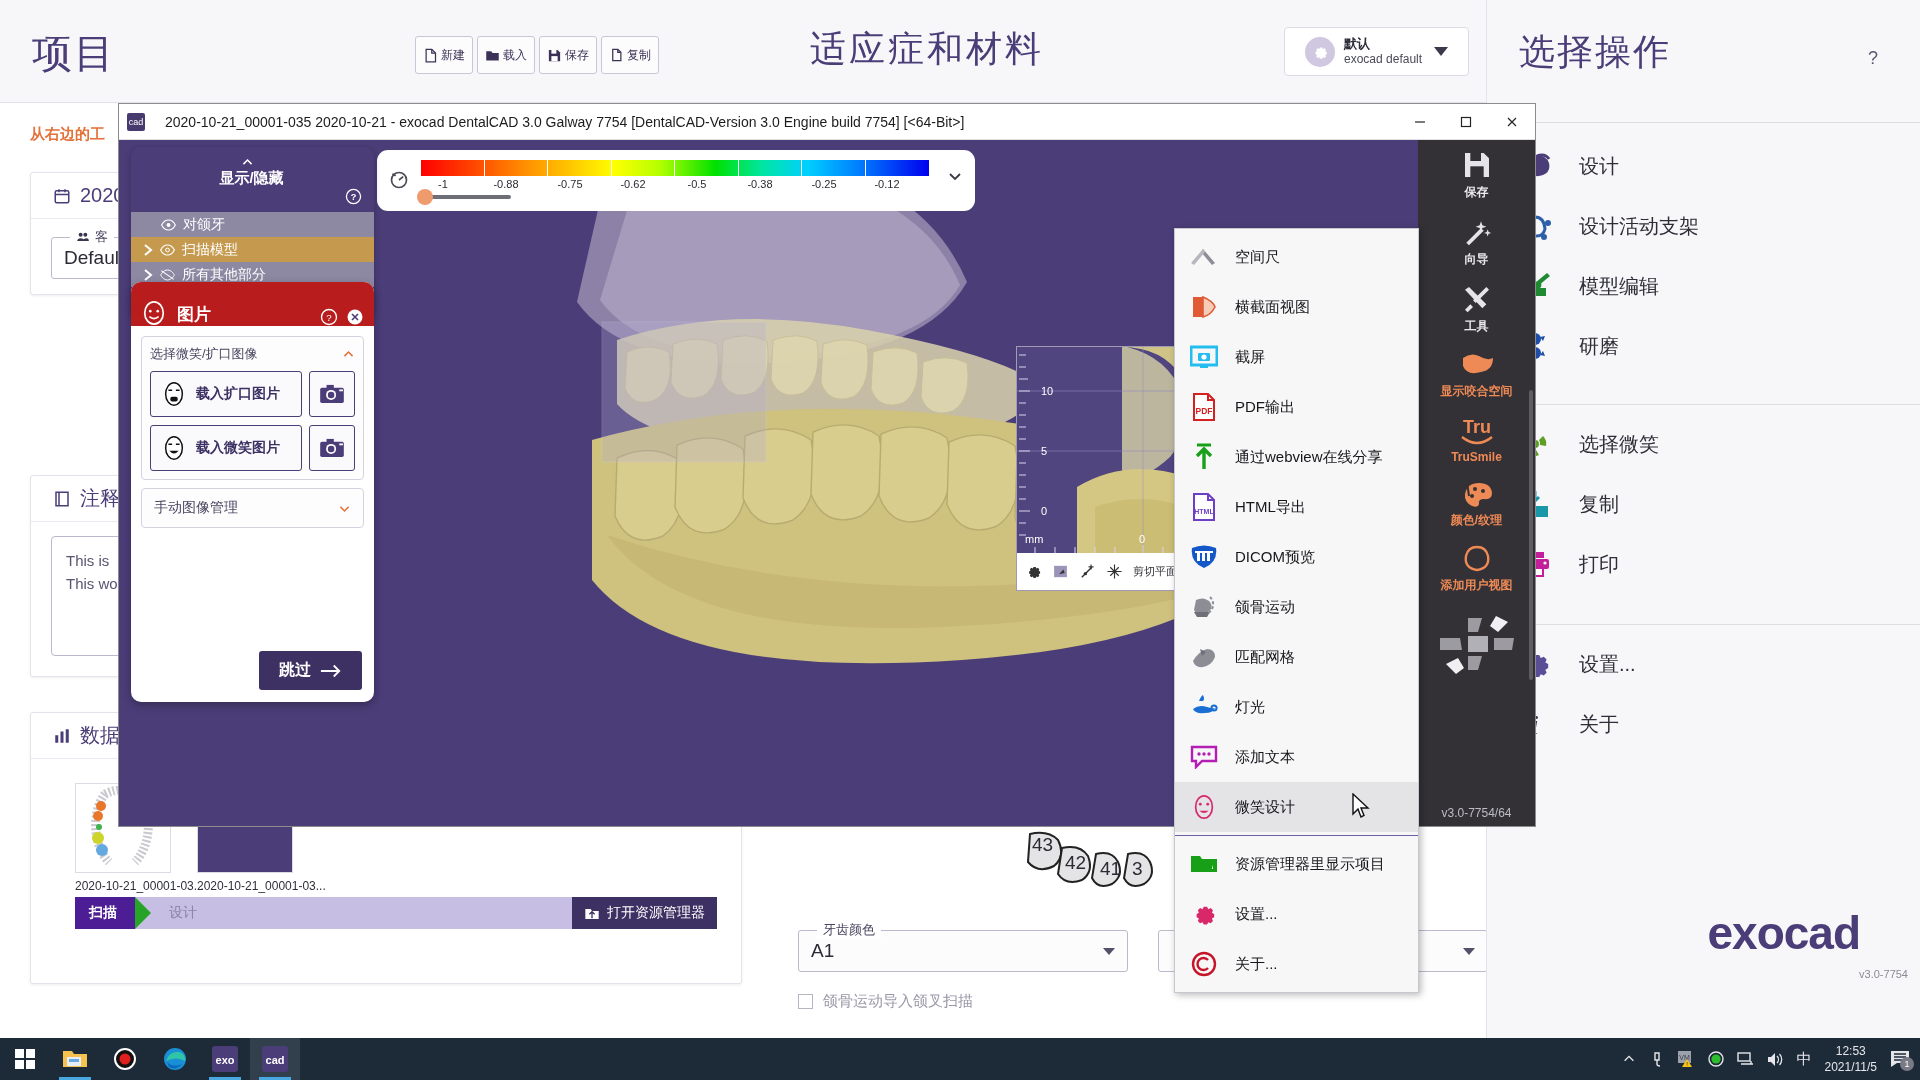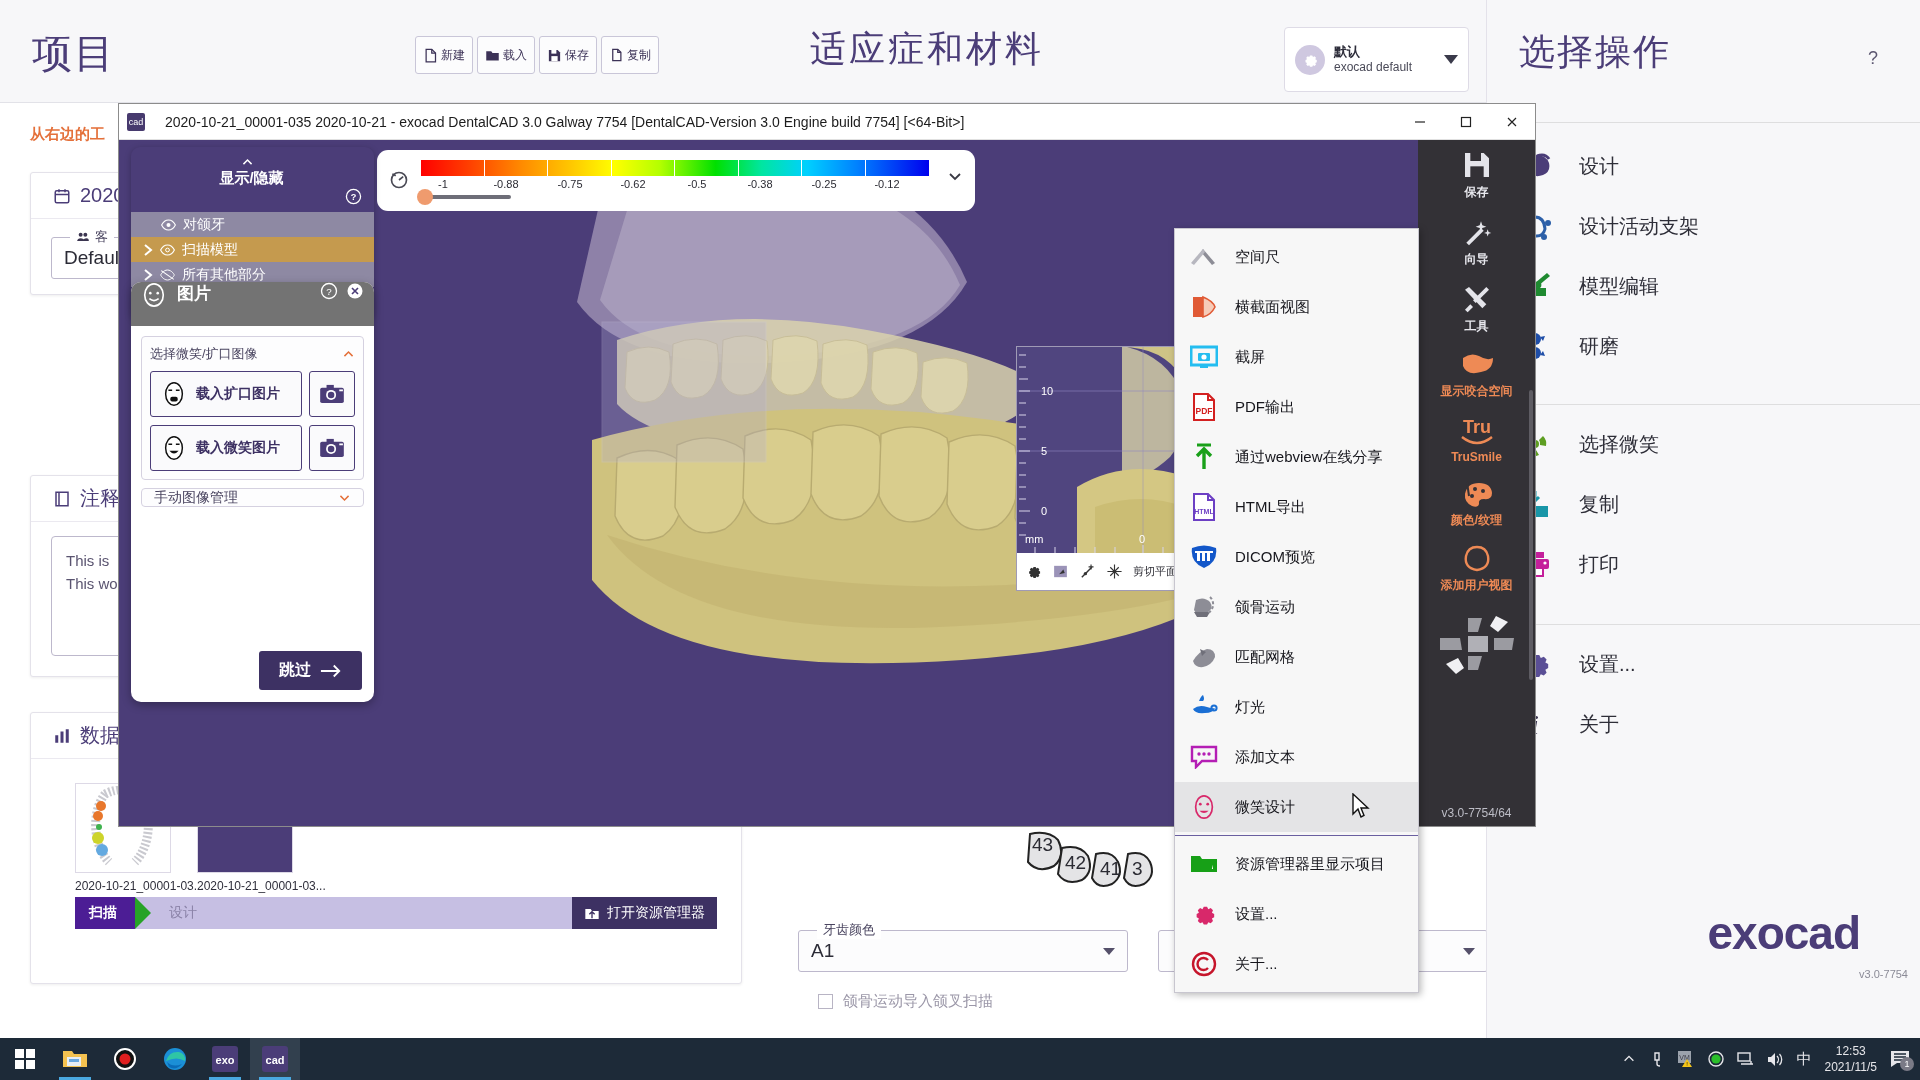--- a/index.html
+++ b/index.html
@@ -24,23 +24,23 @@
     width: 58px; height: 38px; border: 1px solid #c9c6d8; border-radius: 3px;
     background: #fcfcfd; display: flex; align-items: center; justify-content: center;
     gap: 3px; color: #3c3257; font-size: 12px; cursor: pointer;
   }
   .db-btn .ic { width: 15px; height: 15px; flex: 0 0 auto; }
   .db-center-title {
     position: absolute; left: 810px; top: 25px; font-size: 36px;
     color: #4b3d78; letter-spacing: 3px;
   }
   .db-profile {
-    position: absolute; right: 451px; top: 27px; width: 185px; height: 65px;
+    position: absolute; right: 451px; top: 27px; width: 185px; height: 49px;
     background: #fff; border: 1px solid #dedbe6; border-radius: 4px;
-    display: flex; align-items: center; padding: 0 10px; cursor: pointer;
+    display: flex; align-items: center; padding: 0 20px; cursor: pointer;
   }
   .db-profile .gear-circle {
     width: 30px; height: 30px; border-radius: 50%; background: #cfc8e0;
     display: flex; align-items: center; justify-content: center; flex: 0 0 auto;
   }
   .db-profile .txts { margin-left: 9px; line-height: 1.25; }
   .db-profile .t1 { font-size: 13px; color: #2d2d3a; font-weight: bold; }
   .db-profile .t2 { font-size: 12px; color: #4a4a58; }
   .db-profile .caret { margin-left: auto; width: 0; height: 0;
     border-left: 7px solid transparent; border-right: 7px solid transparent;
@@ -130,34 +130,34 @@
   .sh-row.gold { background: #c59a4e; color:#fff; }
   .sh-row.dim  { background: #8e89a3; color:#fff; }
   .sh-sep { height:1px; background:#7d76a0; margin: 6px 14px; }
 
   
   .img-panel {
     position: absolute; left: 12px; top: 142px; width: 243px; height: 420px;
     background: #fff; border-radius: 10px; overflow: hidden;
     box-shadow: 0 3px 10px rgba(0,0,0,.3);
   }
-  .img-panel-head { height: 44px; background: #737373; display:flex; align-items:flex-start;
+  .img-panel-head { height: 44px; background: #b91c1c; display:flex; align-items:flex-end;
     padding: 0 10px; color: #fff; }
   .img-panel-title { font-size: 17px; margin-left: 10px; font-weight: bold; }
   .img-panel-body { padding: 10px; }
   .group-box { border: 1px solid #d5d1e0; border-radius: 4px; padding: 8px; background:#fdfdfe;}
   .group-title { display:flex; align-items:center; font-size: 13px; color:#4a4560;
     margin-bottom: 8px; }
   .pick-row { display:flex; gap: 7px; margin-bottom: 8px; }
   .pick-main { flex:1; height: 46px; border: 1px solid #4b3d78; border-radius:3px;
     background:#fafafc; display:flex; align-items:center; gap:9px; padding-left: 10px;
     font-size: 14px; color:#3d3163; font-weight: bold; cursor:pointer;}
   .pick-cam { width: 46px; height: 46px; border:1px solid #4b3d78; border-radius:3px;
     background:#fafafc; display:flex; align-items:center; justify-content:center; cursor:pointer;}
-  .manual-box { margin-top: 8px; border:1px solid #d5d1e0; border-radius:4px; height: 19px;
+  .manual-box { margin-top: 8px; border:1px solid #d5d1e0; border-radius:4px; height: 40px;
     display:flex; align-items:center; padding: 0 12px; font-size:14px; color:#4a4560;
     background:#fdfdfe; cursor:pointer;}
   .skip-btn { position:absolute; right: 12px; bottom: 12px; background:#3d3163; color:#fff;
     font-size: 16px; font-weight:bold; padding: 9px 20px; border-radius:3px;
     display:flex; align-items:center; gap:9px; cursor:pointer;justify-content:flex-end;}
 
   
   .scalebar {
     position: absolute; left: 258px; top: 10px; width: 598px; height: 61px;
     background: #fff; border-radius: 11px; display:flex; align-items:center; padding: 0 11px;
@@ -460,21 +460,21 @@
   </div>
 
   <div class="fieldset" style="position:absolute; left:798px; top:930px; width:330px; background:#fcfcfd;">
     <span class="lg">牙齿颜色</span>
     <span class="val">A1</span>
     <span style="margin-left:auto; width:0;height:0;border-left:6px solid transparent;border-right:6px solid transparent;border-top:7px solid #55506a;"></span>
   </div>
   <div class="fieldset" style="position:absolute; left:1158px; top:930px; width:330px; background:#fcfcfd;">
     <span style="margin-left:auto; width:0;height:0;border-left:6px solid transparent;border-right:6px solid transparent;border-top:7px solid #55506a;"></span>
   </div>
-  <div style="position:absolute; left:798px; top:992px; display:flex; align-items:center; gap:10px;margin-left:20px;">
+  <div style="position:absolute; left:798px; top:992px; display:flex; align-items:center; gap:10px;">
     <span style="width:15px;height:15px;border:1.5px solid #b8b4c4;display:inline-block;"></span>
     <span style="font-size:15px;color:#9b97a8;">颌骨运动导入颌叉扫描</span>
   </div>
 
   <div class="teeth-area" style="left:1010px; top:830px; width:260px; height:70px;">
     <svg width="260" height="72" viewBox="0 0 260 72" style="position:absolute;left:0;top:0;">
       <path d="M20 4 q18 -4 28 6 q8 16 -4 26 q-16 8 -26 -4 z" fill="#e4e4e6" stroke="#222" stroke-width="2"></path>
       <path d="M52 18 q18 -4 26 8 q6 16 -6 24 q-16 6 -24 -6 z" fill="#e4e4e6" stroke="#222" stroke-width="2"></path>
       <path d="M86 24 q16 -4 22 8 q6 14 -6 22 q-14 6 -20 -6 z" fill="#e4e4e6" stroke="#222" stroke-width="2"></path>
       <path d="M118 24 q16 -4 22 8 q6 14 -6 22 q-14 6 -20 -6 z" fill="#e4e4e6" stroke="#222" stroke-width="2"></path>

